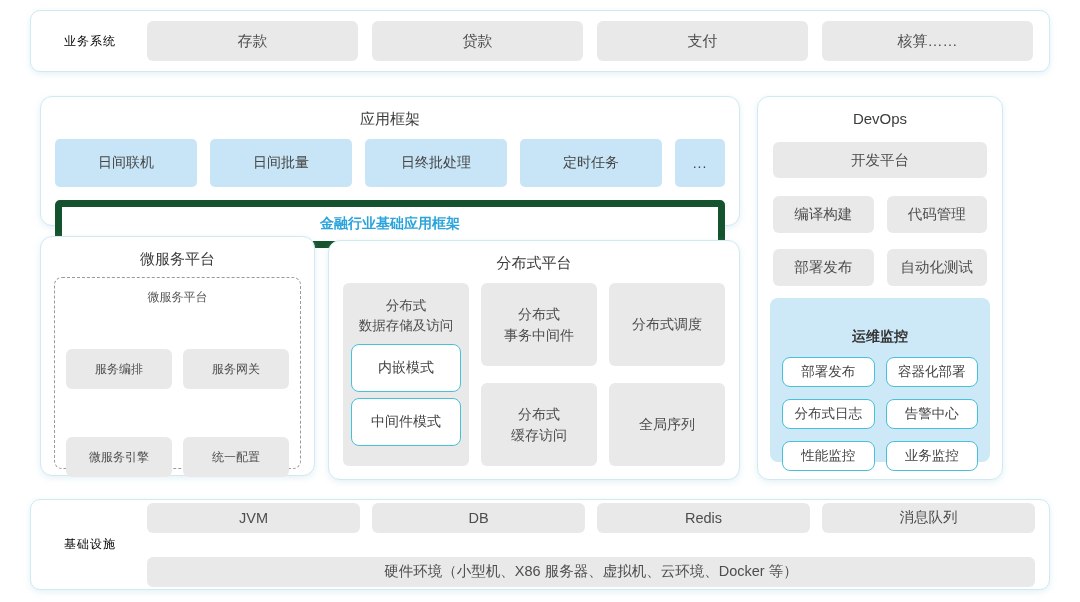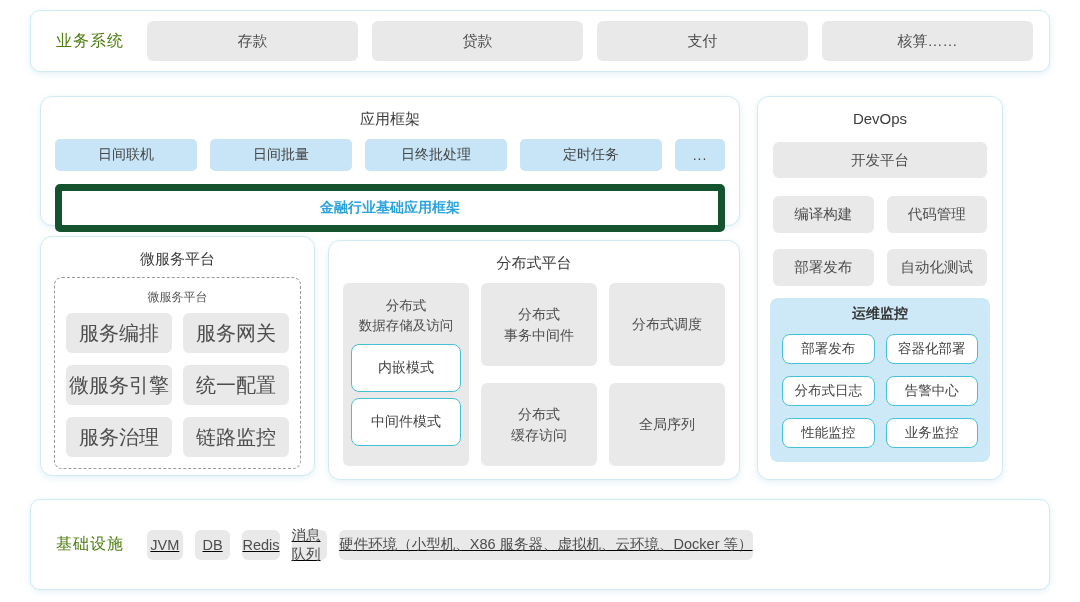--- a/index.html
+++ b/index.html
@@ -18,29 +18,29 @@
     padding-top:12px;line-height:20px;
   }
   .gbox{
     background:#e9e9ea;border-radius:6px;color:#4d4d4d;
     display:flex;align-items:center;justify-content:center;
     font-size:14.5px;box-sizing:border-box;
   }
   .bbox{
     background:#c7e5f7;border-radius:5px;color:#454545;
     display:flex;align-items:center;justify-content:center;
-    font-size:14px;height:32px;flex:1;
+    font-size:14px;height:48px;flex:1;
   }
   .wbox{
     background:#ffffff;border:1.5px solid #47c1d8;border-radius:8px;
     color:#444;display:flex;align-items:center;justify-content:center;
     box-sizing:border-box;font-size:13.5px;
   }
   .side-label{
-    flex:0 0 86px;text-align:center;font-size:16px;color:#4d7c0f;
+    flex:0 0 86px;text-align:center;font-size:12px;color:#000000;
     font-weight:500;letter-spacing:1px;
   }
 
   
   .biz{left:30px;top:10px;width:1020px;height:62px;border-radius:10px;
        display:flex;align-items:center;padding:0 16px;gap:14px;}
   .biz-row{flex:1;display:flex;gap:14px;}
   .biz-row .gbox{flex:1;height:40px;font-size:15px;}
 
   
@@ -54,48 +54,48 @@
     color:#2ba4dc;font-weight:600;font-size:14px;
   }
 
   
   .devops{left:757px;top:96px;width:246px;height:384px;}
   .devops-full{margin:13px 15px 0;height:36px;}
   .devops-grid{display:grid;grid-template-columns:1fr 1fr;gap:16px 13px;margin:18px 15px 0;}
   .devops-grid .gbox{height:37px;}
   .monitor{margin:12px 12px 0;height:164px;background:#cde9f8;border-radius:8px;}
   .mon-title{text-align:center;font-size:14px;font-weight:600;color:#333;
-             padding-top:5px;line-height:20px;}
+             padding-top:28px;line-height:20px;}
   .mon-grid{display:grid;grid-template-columns:1fr 1fr;gap:12px 11px;margin:11px 12px 0;}
   .mon-grid .wbox{height:30px;}
 
   
   .micro{left:40px;top:236px;width:275px;height:240px;}
   .dashed{margin:8px 13px 0;border:1px dashed #9a9a9a;border-radius:8px;height:192px;
           box-sizing:border-box;}
   .inner-title{text-align:center;font-size:12px;color:#555;padding-top:12px;line-height:15px;}
   .micro-grid{display:grid;grid-template-columns:1fr 1fr;gap:12px 11px;margin:8px 11px 0;}
-  .micro-grid .gbox{height:40px;font-size:20px;}
+  .micro-grid .gbox{height:40px;font-size:12px;margin-top:36px;}
 
   
   .dist{left:328px;top:240px;width:412px;height:240px;}
   .dist-cols{display:flex;gap:12px;margin:10px 14px 0;height:183px;}
   .tallbox{flex:0 0 126px;background:#e9e9ea;border-radius:6px;display:flex;
            flex-direction:column;box-sizing:border-box;}
   .tall-title{white-space:pre-line;text-align:center;font-size:13.5px;color:#4d4d4d;
               line-height:1.45;padding-top:13px;}
   .tallbox .wbox{height:48px;margin:9px 8px 0;font-size:14px;}
   .tallbox .wbox + .wbox{margin-top:6px;}
   .dist-col{flex:1;display:flex;flex-direction:column;gap:17px;}
   .dist-col .cell{flex:1;white-space:pre-line;text-align:center;line-height:1.45;font-size:14px;}
 
   
   .infra{left:30px;top:499px;width:1020px;height:91px;border-radius:10px;
          display:flex;align-items:center;padding:0 14px 0 16px;gap:14px;}
-  .infra-stack{flex:1;display:flex;flex-direction:row;gap:12px;text-decoration:underline;}
+  .infra-stack{flex:1;display:flex;flex-direction:column;gap:24px;}
   .infra-row{display:flex;gap:12px;}
   .infra-row .gbox{flex:1;height:30px;}
   .infra-hw{height:30px;}
 </style>
 </head>
 <body>
 
 <div class="canvas">
 
   <div class="panel biz">

